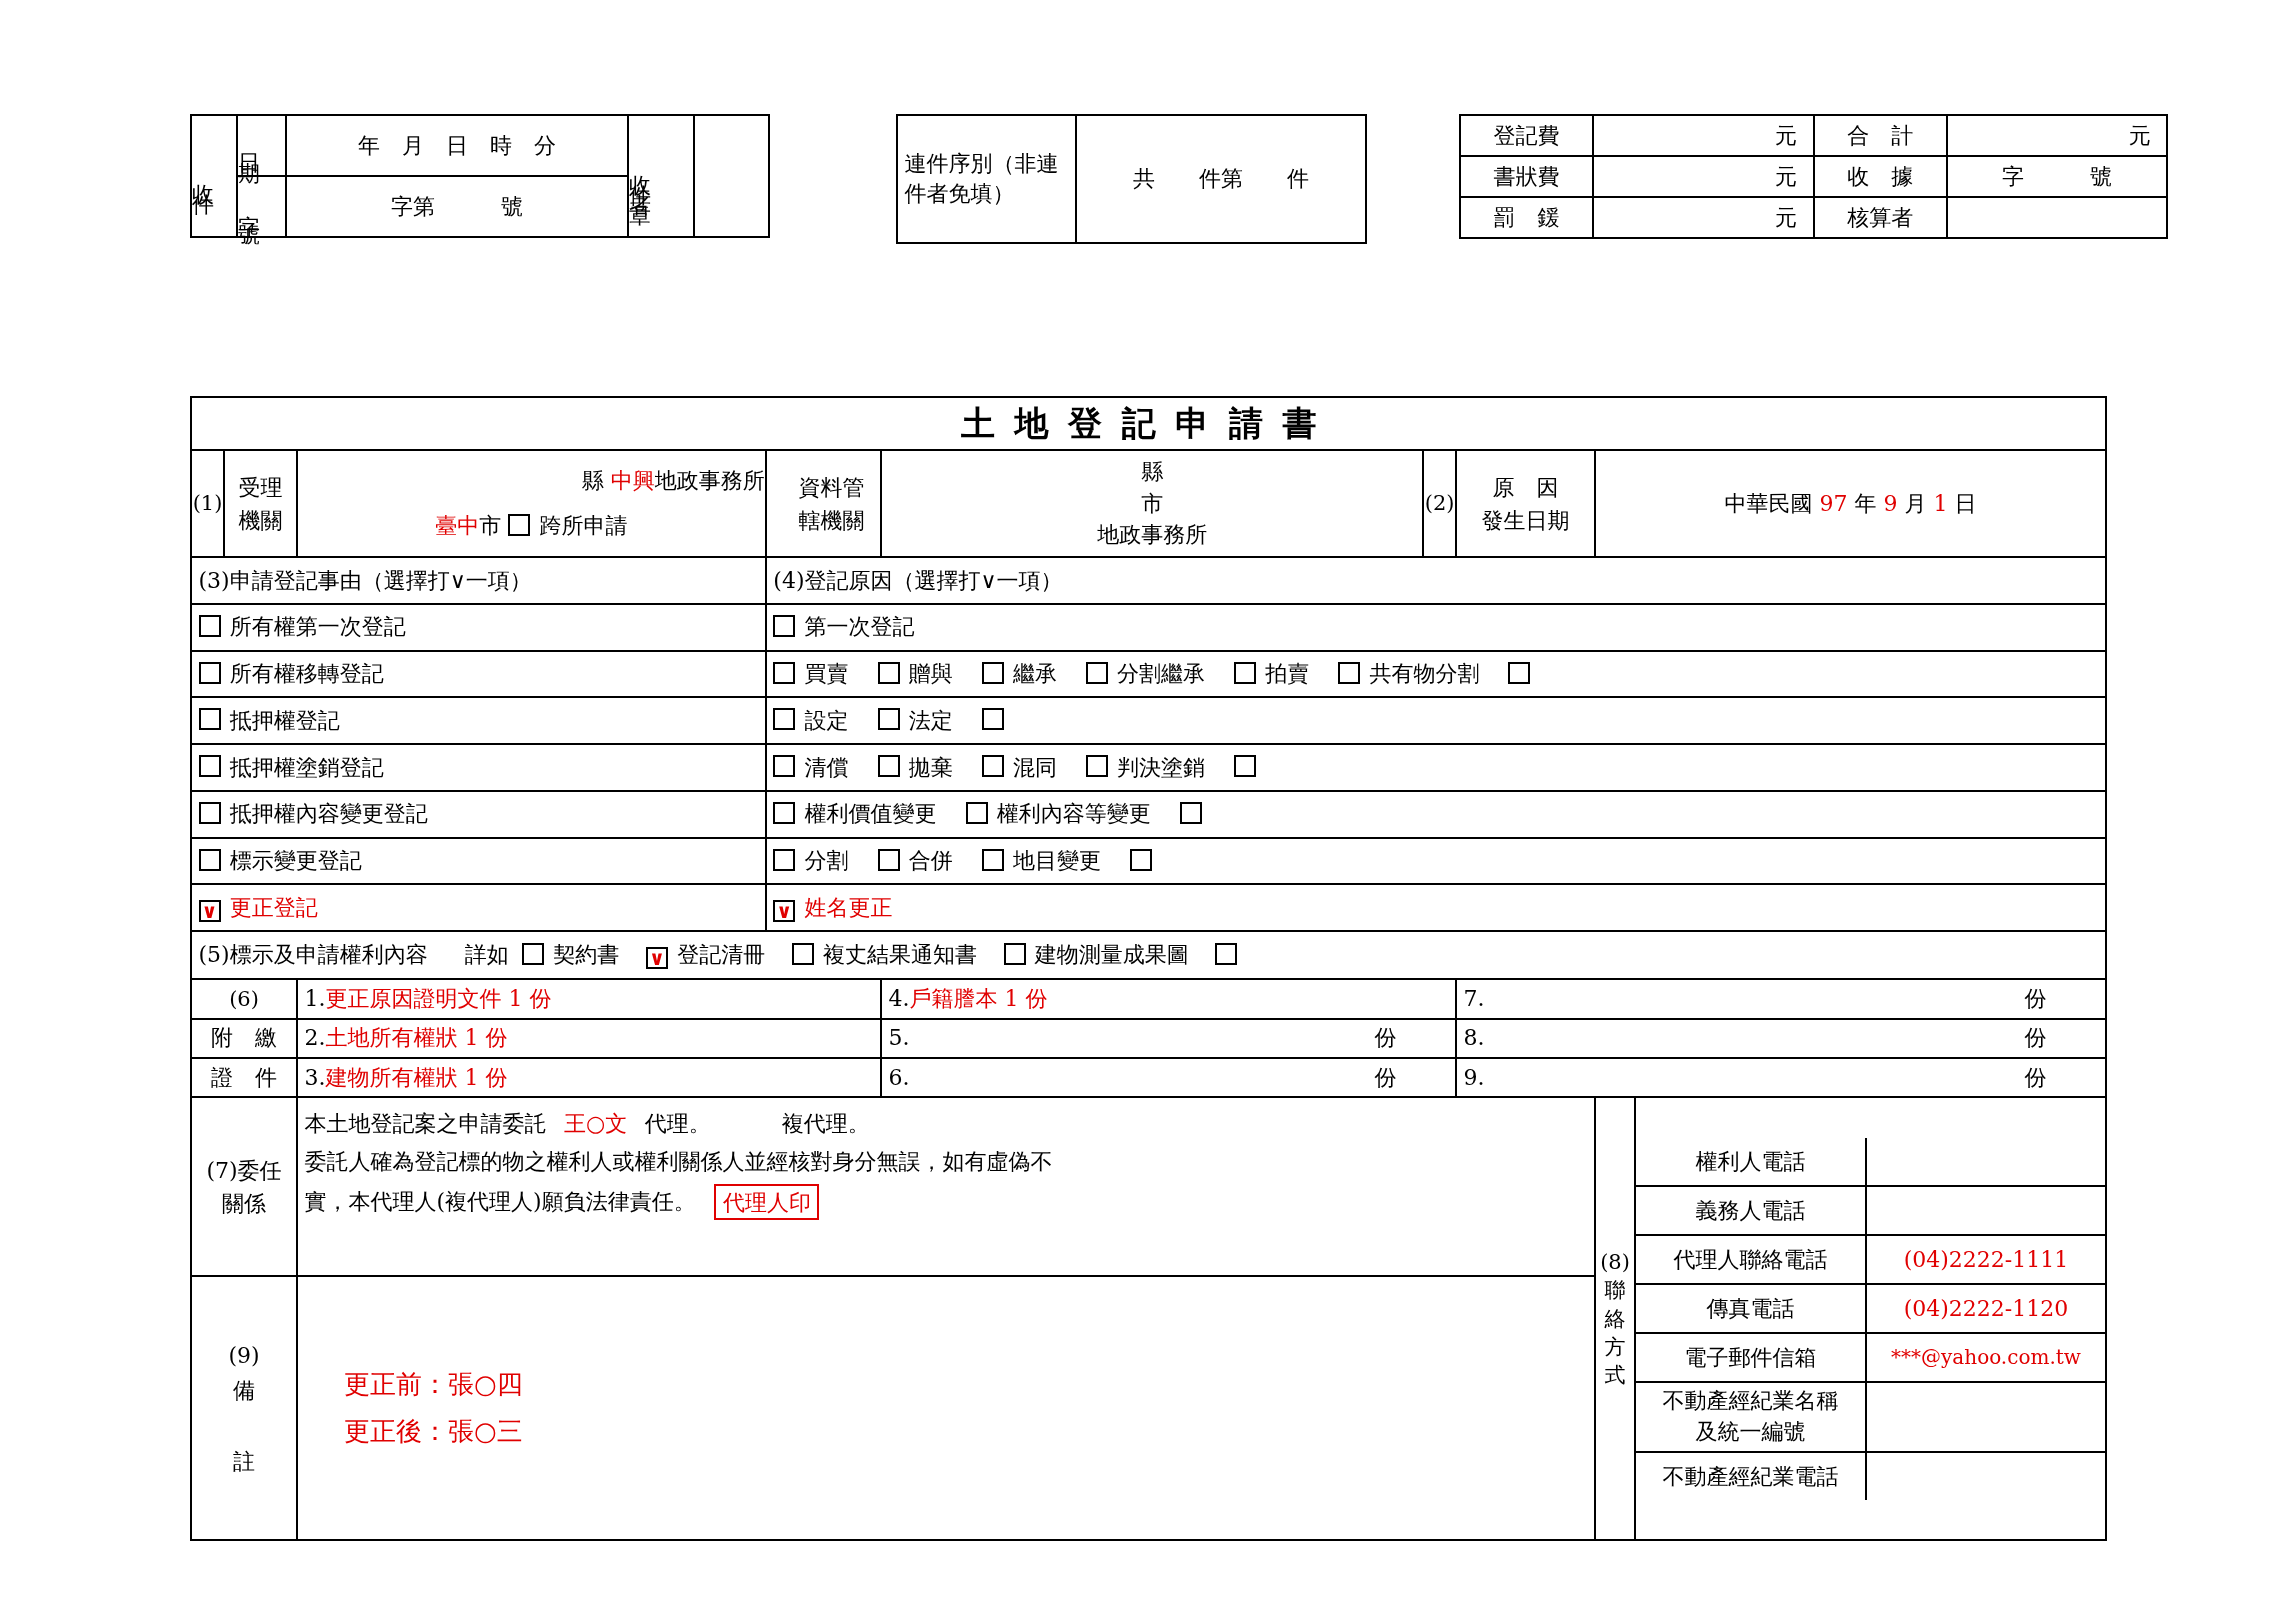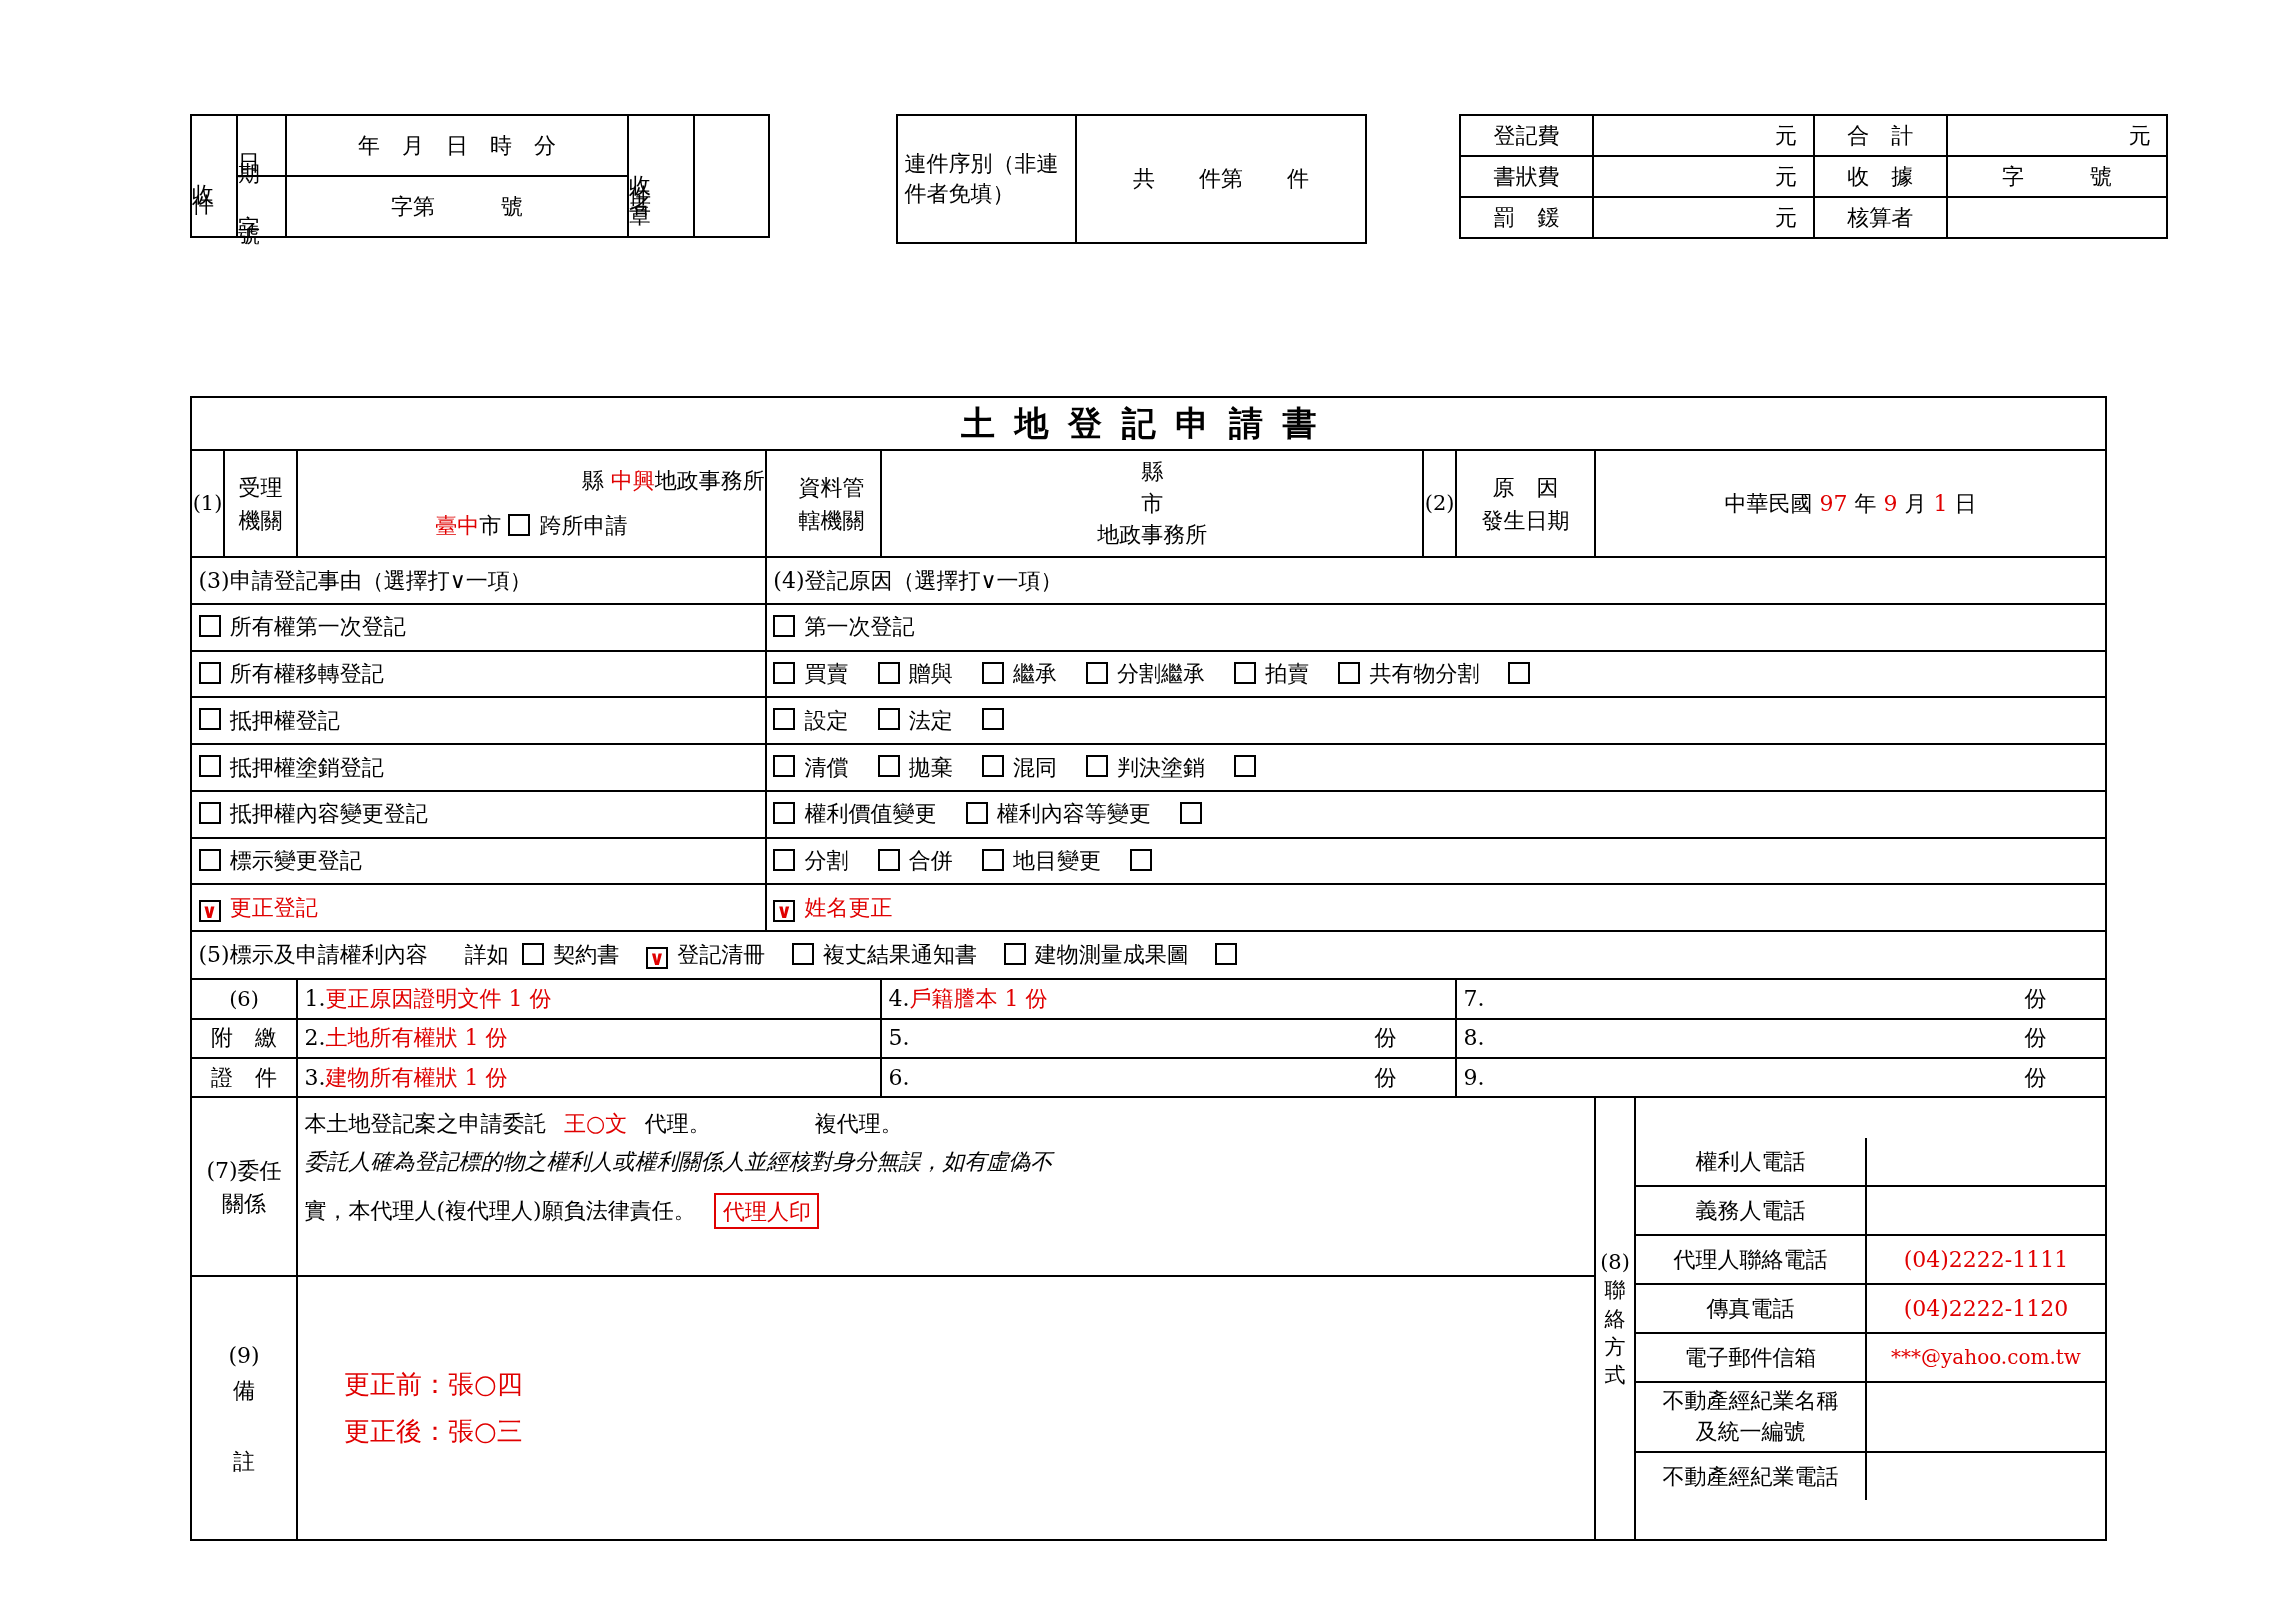--- a/index.html
+++ b/index.html
@@ -292,23 +292,23 @@
 
       <tr>
         <td colspan="2" style="width:102px;height:177px;">
           <div style="font-size:22px;line-height:1.5;"><span>(7)</span>委任<br>關係</div>
         </td>
         <td colspan="5" class="cellpad lft" style="vertical-align:top;padding-top:10.5px;">
           <div style="margin-bottom:7.9px;">
             <span>本土地登記案之申請委託</span>
             <span class="red" style="margin:0 10.5px;">王○文</span>
             <span>代理。</span>
-            <span style="margin-left:97px;">複代理。</span>
+            <span style="margin-left:64px;">複代理。</span>
           </div>
-          <div style="margin-bottom:17px;font-style:italic;">委託人確為登記標的物之權利人或權利關係人並經核對身分無誤，如有虛偽不</div>
+          <div style="margin-bottom:8px;">委託人確為登記標的物之權利人或權利關係人並經核對身分無誤，如有虛偽不</div>
           <div>
             <span>實，本代理人(複代理人)願負法律責任。</span>
             <span class="stamp" style="margin-left:11.8px;">代理人印</span>
           </div>
         </td>
         <td rowspan="2" style="width:38px;">
           <div style="font-size:21px;line-height:1.35;"><span>(8)</span><br>聯<br>絡<br>方<br>式</div>
         </td>
         <td rowspan="2" colspan="2" style="width:517px;padding:0;">
           <table style="width:100%;border:none;">

